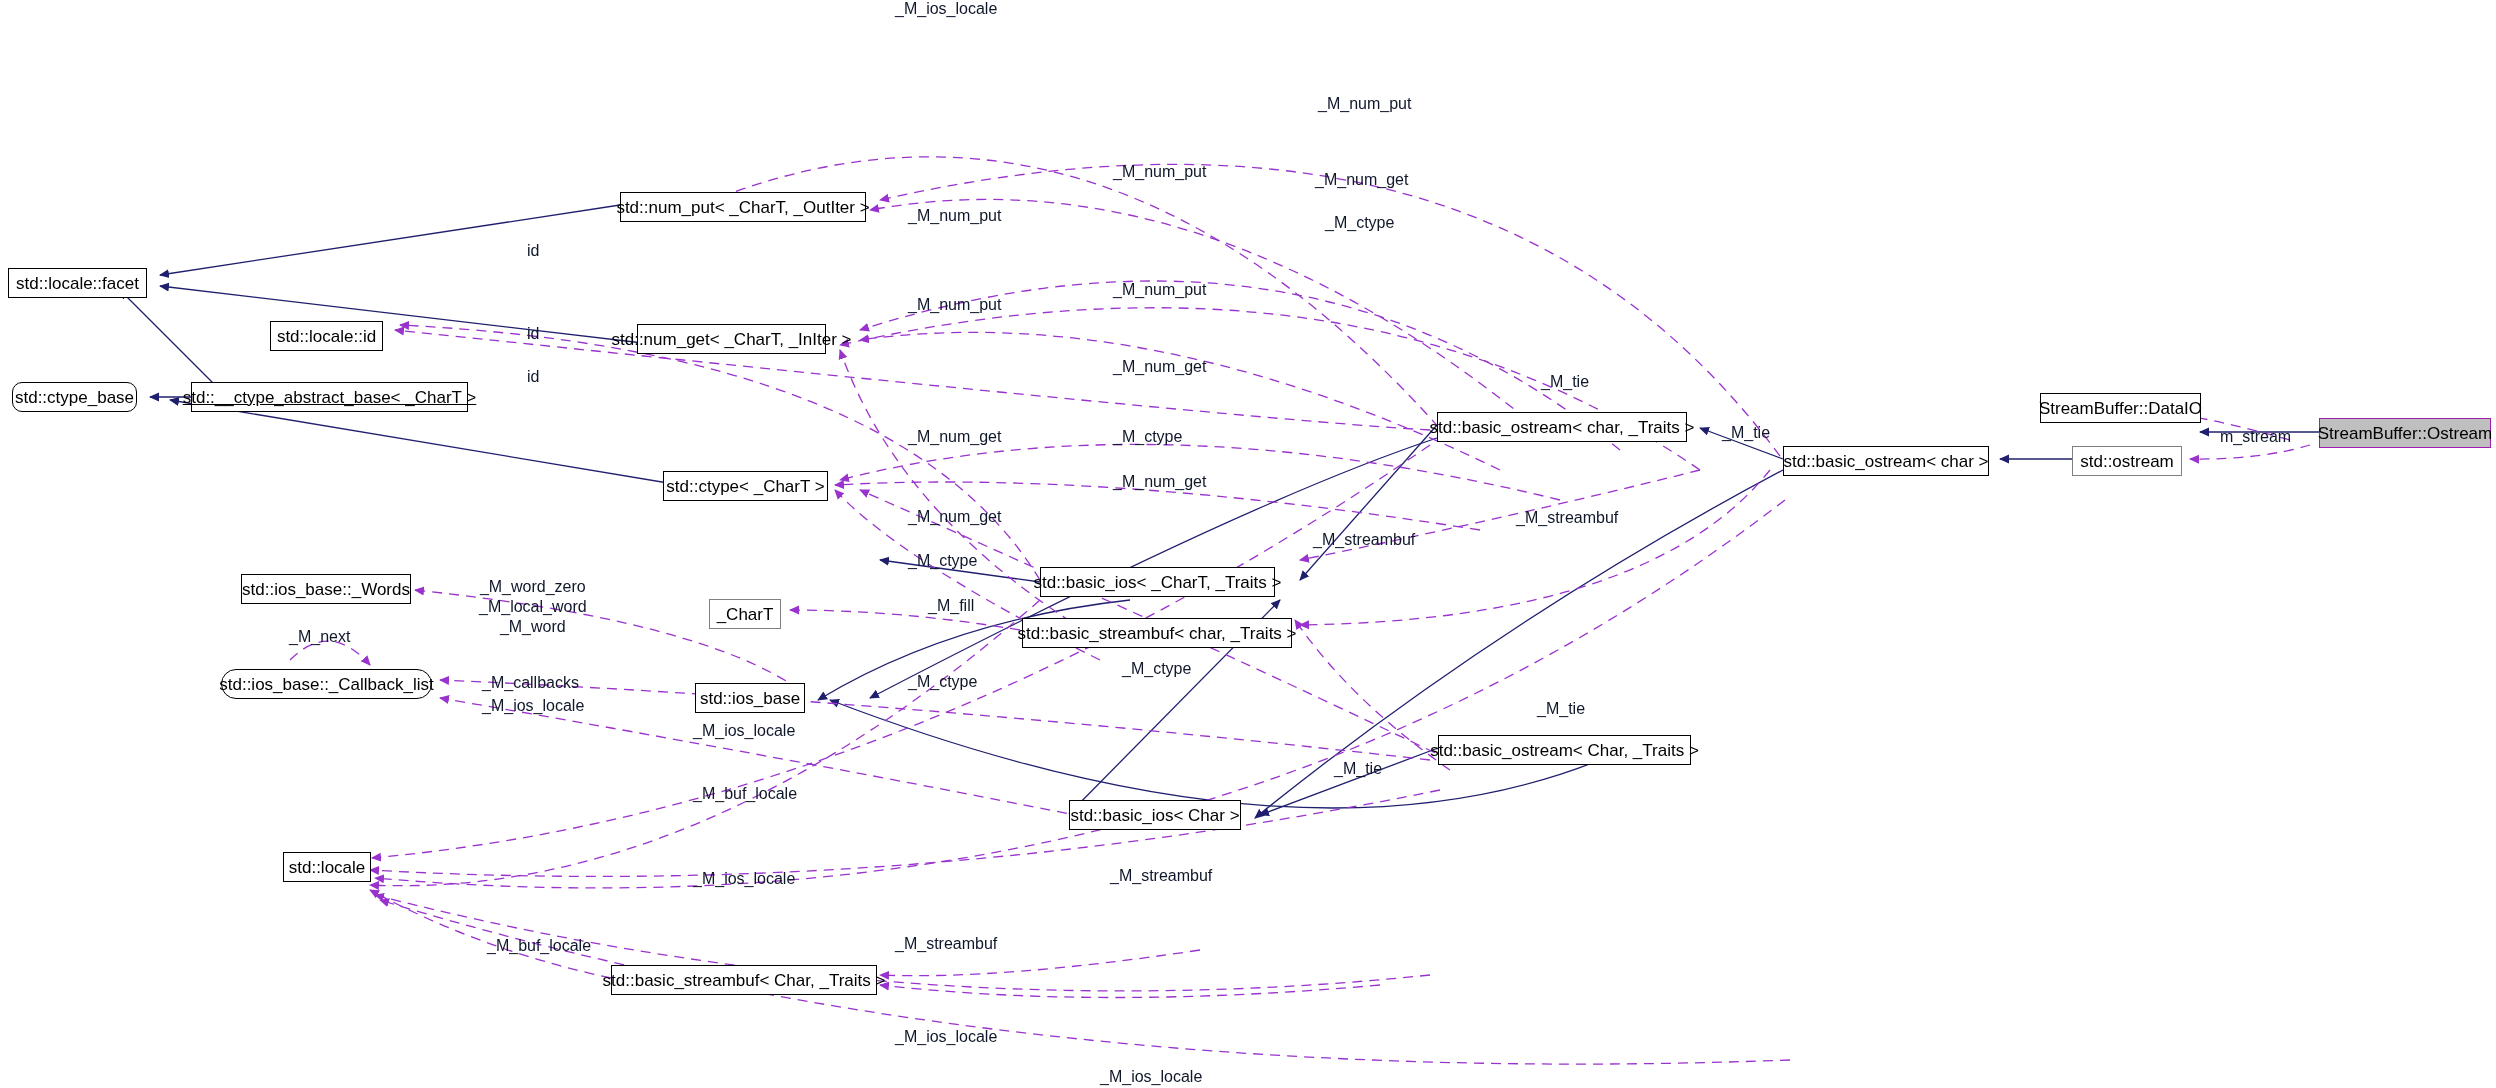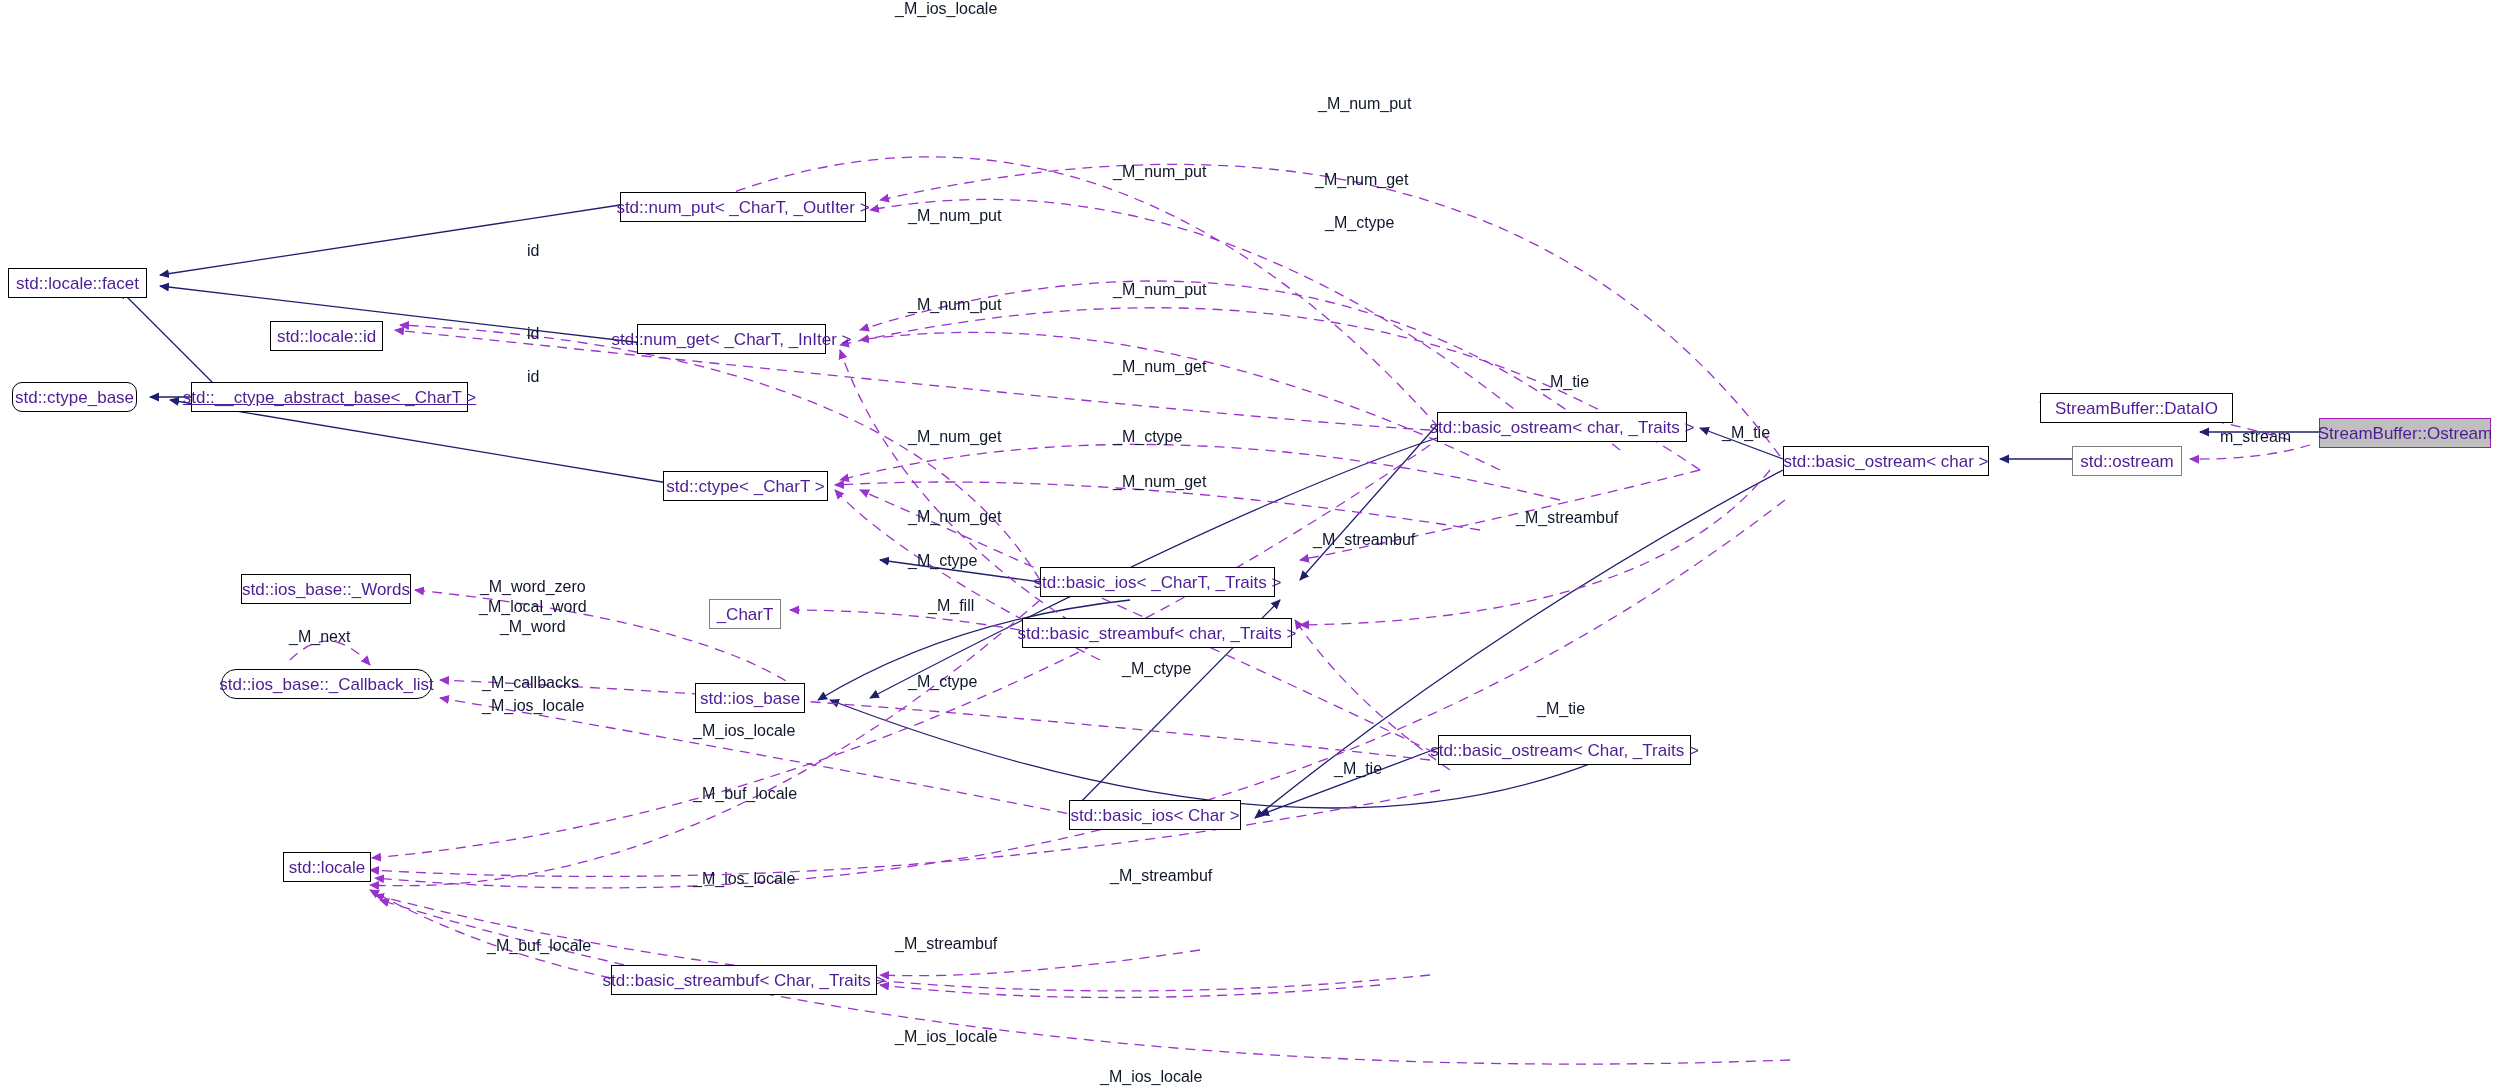--- a/index.html
+++ b/index.html
@@ -4,21 +4,21 @@
 <style>
   html,body{margin:0;padding:0;background:#ffffff;}
   body{font-family:"Liberation Sans","DejaVu Sans",sans-serif;}
   #canvas{position:relative;width:2496px;height:1088px;background:#ffffff;overflow:hidden;}
   svg#edges{position:absolute;left:0;top:0;width:2496px;height:1088px;}
   .node{
     position:absolute;
     box-sizing:border-box;
     border:1px solid #000000;
     background:#ffffff;
-    color:#4c1d95;
+    color:#000000;
     font-size:17px;
     line-height:1;
     display:flex;
     align-items:center;
     justify-content:center;
     white-space:nowrap;
     padding:9px 10px;
     height:30px;
   }
   .node.grayborder{border:1px solid #808080;}
@@ -116,21 +116,21 @@
   <div class="node grayborder" style="left:709px;top:599px;width:72px;">_CharT</div>
   <div class="node" style="left:695px;top:683px;width:110px;">std::ios_base</div>
   <div class="node" style="left:283px;top:852px;width:88px;">std::locale</div>
   <div class="node" style="left:611px;top:965px;width:266px;">std::basic_streambuf&lt; Char, _Traits &gt;</div>
   <div class="node" style="left:1040px;top:567px;width:235px;">std::basic_ios&lt; _CharT, _Traits &gt;</div>
   <div class="node" style="left:1022px;top:618px;width:270px;">std::basic_streambuf&lt; char, _Traits &gt;</div>
   <div class="node" style="left:1069px;top:800px;width:172px;">std::basic_ios&lt; Char &gt;</div>
   <div class="node" style="left:1437px;top:412px;width:250px;">std::basic_ostream&lt; char, _Traits &gt;</div>
   <div class="node" style="left:1438px;top:735px;width:253px;">std::basic_ostream&lt; Char, _Traits &gt;</div>
   <div class="node" style="left:1783px;top:446px;width:206px;">std::basic_ostream&lt; char &gt;</div>
-  <div class="node" style="left:2040px;top:393px;width:193px;">StreamBuffer::DataIO</div>
+  <div class="node" style="left:2040px;top:393px;width:161px;">StreamBuffer::DataIO</div>
   <div class="node grayborder" style="left:2072px;top:446px;width:110px;">std::ostream</div>
   <div class="node highlight" style="left:2319px;top:418px;width:172px;">StreamBuffer::Ostream</div>
 
   <div class="edgelabel" style="left:895px;top:0px;">_M_ios_locale</div>
   <div class="edgelabel" style="left:1318px;top:95px;">_M_num_put</div>
   <div class="edgelabel" style="left:1113px;top:163px;">_M_num_put</div>
   <div class="edgelabel" style="left:1315px;top:171px;">_M_num_get</div>
   <div class="edgelabel" style="left:1325px;top:214px;">_M_ctype</div>
   <div class="edgelabel" style="left:908px;top:207px;">_M_num_put</div>
   <div class="edgelabel" style="left:908px;top:296px;">_M_num_put</div>

